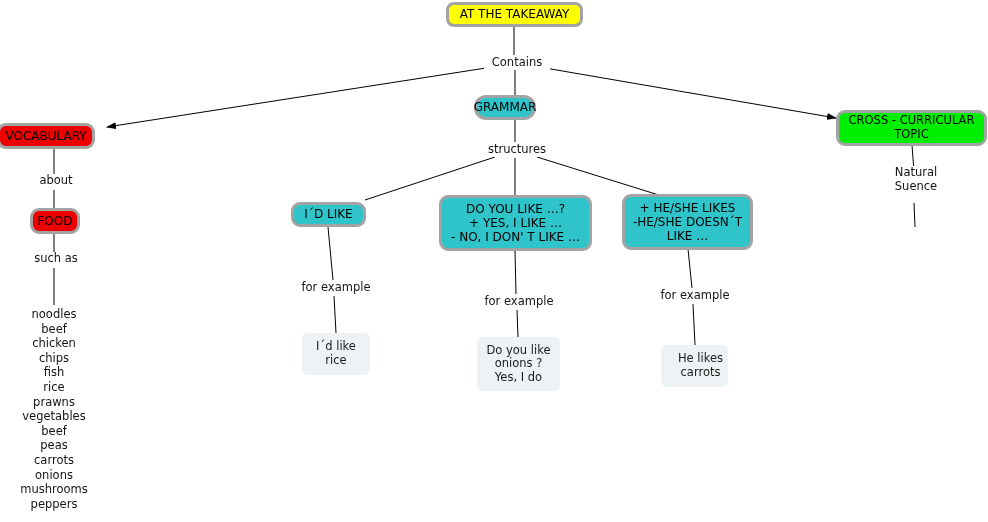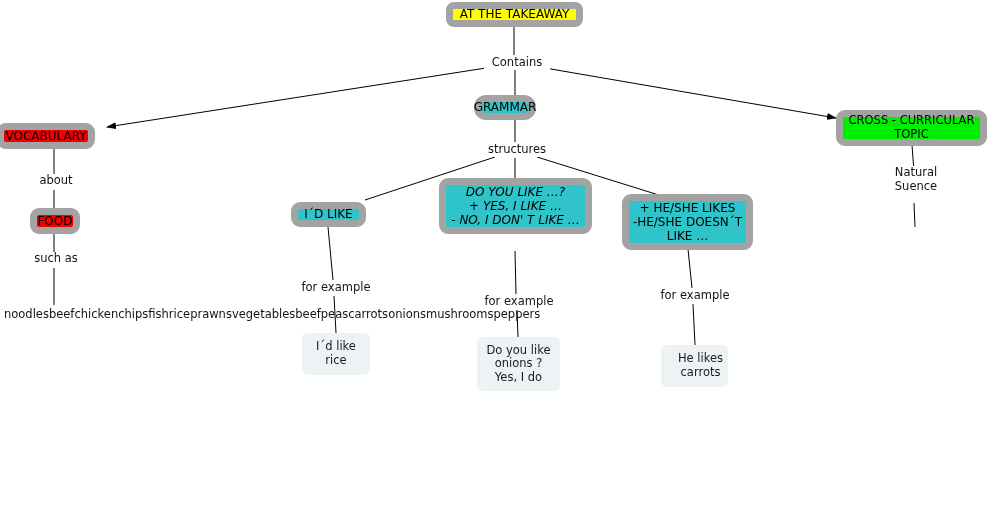--- a/index.html
+++ b/index.html
@@ -28,21 +28,21 @@
   }
 
   
   .node {
     position: absolute;
     box-sizing: border-box;
     display: flex;
     align-items: center;
     justify-content: center;
     text-align: center;
-    border: 7px solid #a3a3a3;
+    border: 3px solid #a3a3a3;
     border-radius: 7px;
     color: #000000;
     white-space: pre-line;
     line-height: 1.18;
     z-index: 3;
   }
 
   .node-root {
     background: #ffff00;
     font-size: 12px;
@@ -81,21 +81,21 @@
     line-height: 1.2;
     background: #ffffff;
     padding: 0 2px;
     z-index: 4;
   }
 
   
   .food-list {
     position: absolute;
     display: flex;
-    flex-direction: row;
+    flex-direction: column;
     align-items: center;
     font-size: 11.5px;
     color: #141414;
     line-height: 14.6px;
     z-index: 3;
   }
   .food-list > span { display: block; }
 </style>
 </head>
 <body>
@@ -145,21 +145,21 @@
   <div class="node node-root" style="left:446px; top:2px; width:137px; height:25px;">AT THE TAKEAWAY</div>
 
   <div class="node node-red" style="left:-3px; top:123px; width:98px; height:26px;">VOCABULARY</div>
 
   <div class="node node-red" style="left:30px; top:208px; width:50px; height:26px;">FOOD</div>
 
   <div class="node node-teal" style="left:474px; top:95px; width:62px; height:25px;border-radius:12px;">GRAMMAR</div>
 
   <div class="node node-teal" style="left:291px; top:202px; width:75px; height:25px;">I´D LIKE</div>
 
-  <div class="node node-teal" style="left:439px; top:178px; width:153px; height:56px;font-style:italic;">DO YOU LIKE …?
+  <div class="node node-teal" style="left:439px; top:195px; width:153px; height:56px;">DO YOU LIKE …?
 + YES, I LIKE …
 - NO, I DON' T LIKE …</div>
 
   <div class="node node-green" style="left:836px; top:110px; width:151px; height:36px;">CROSS - CURRICULAR
 TOPIC</div>
 
   <div class="node node-teal" style="left:622px; top:194px; width:131px; height:56px;">+ HE/SHE LIKES
 -HE/SHE DOESN´T
 LIKE …</div>
 

